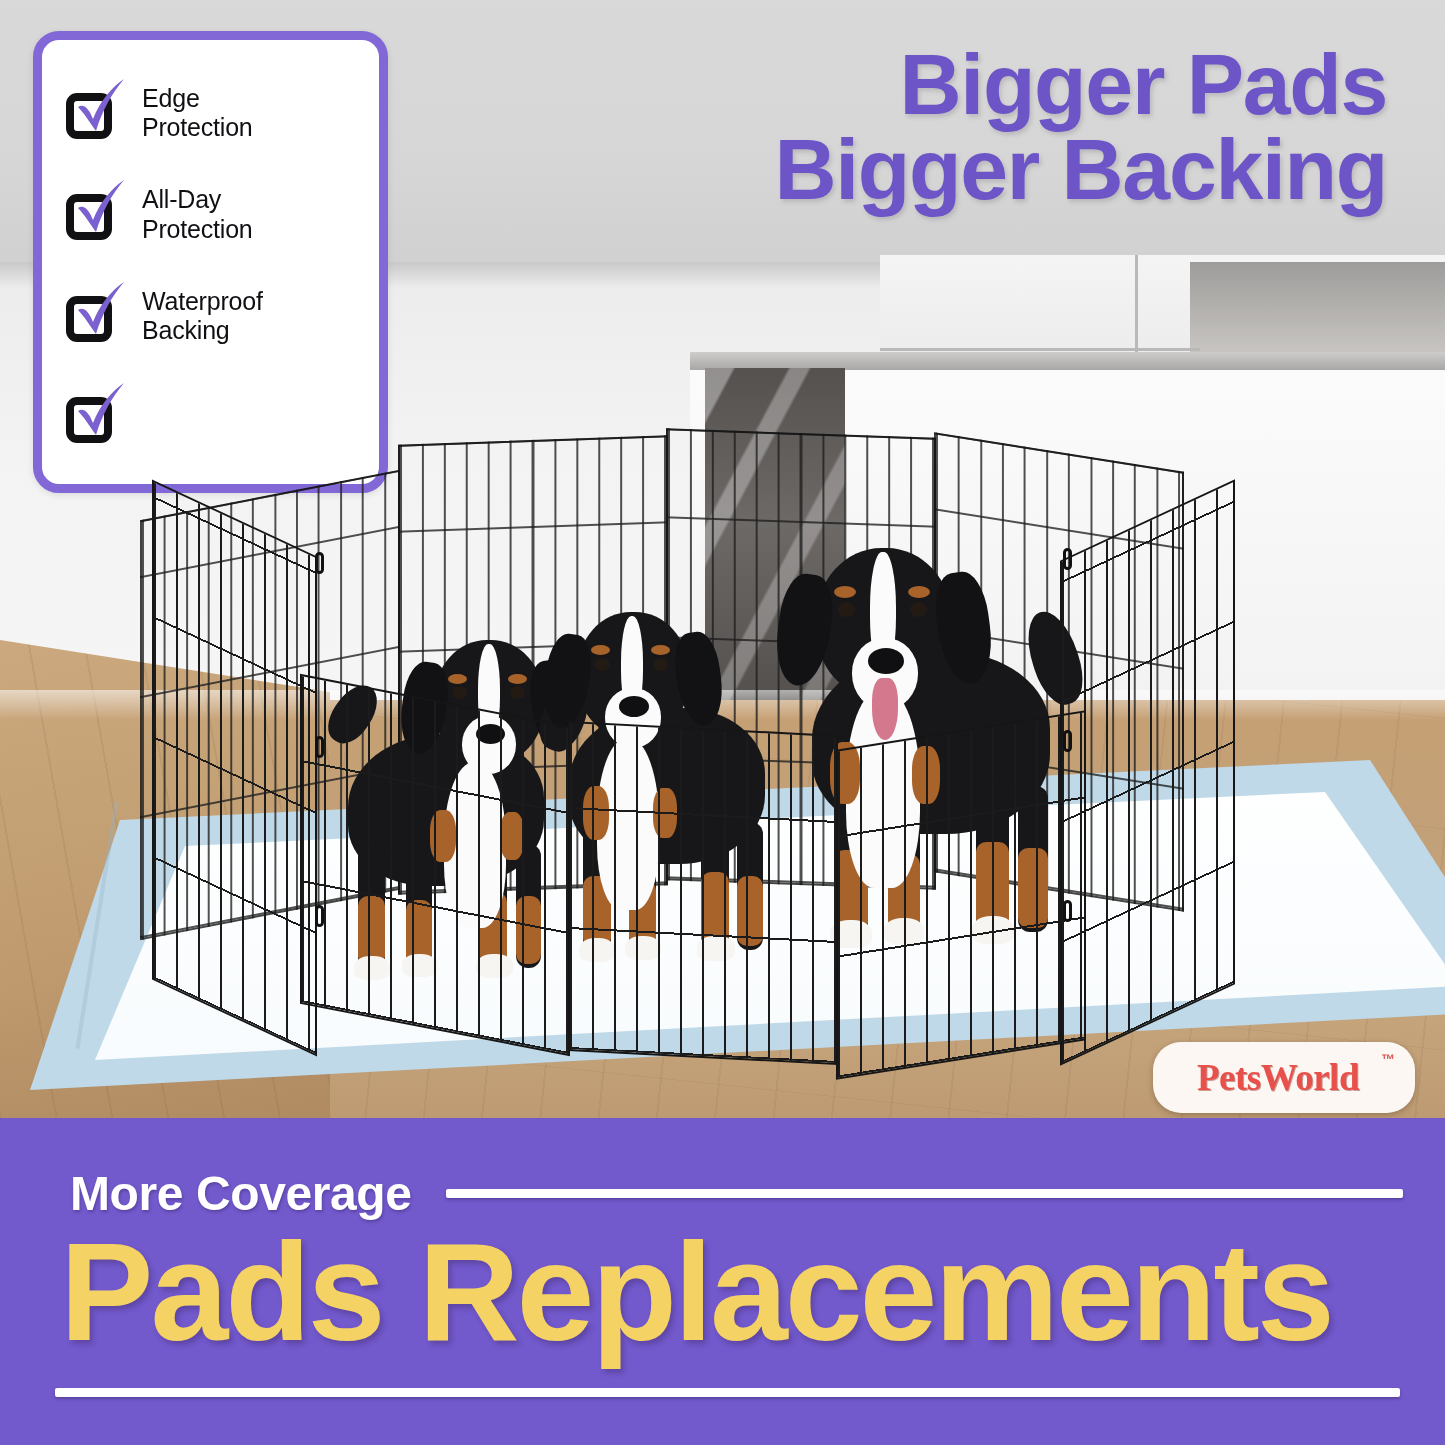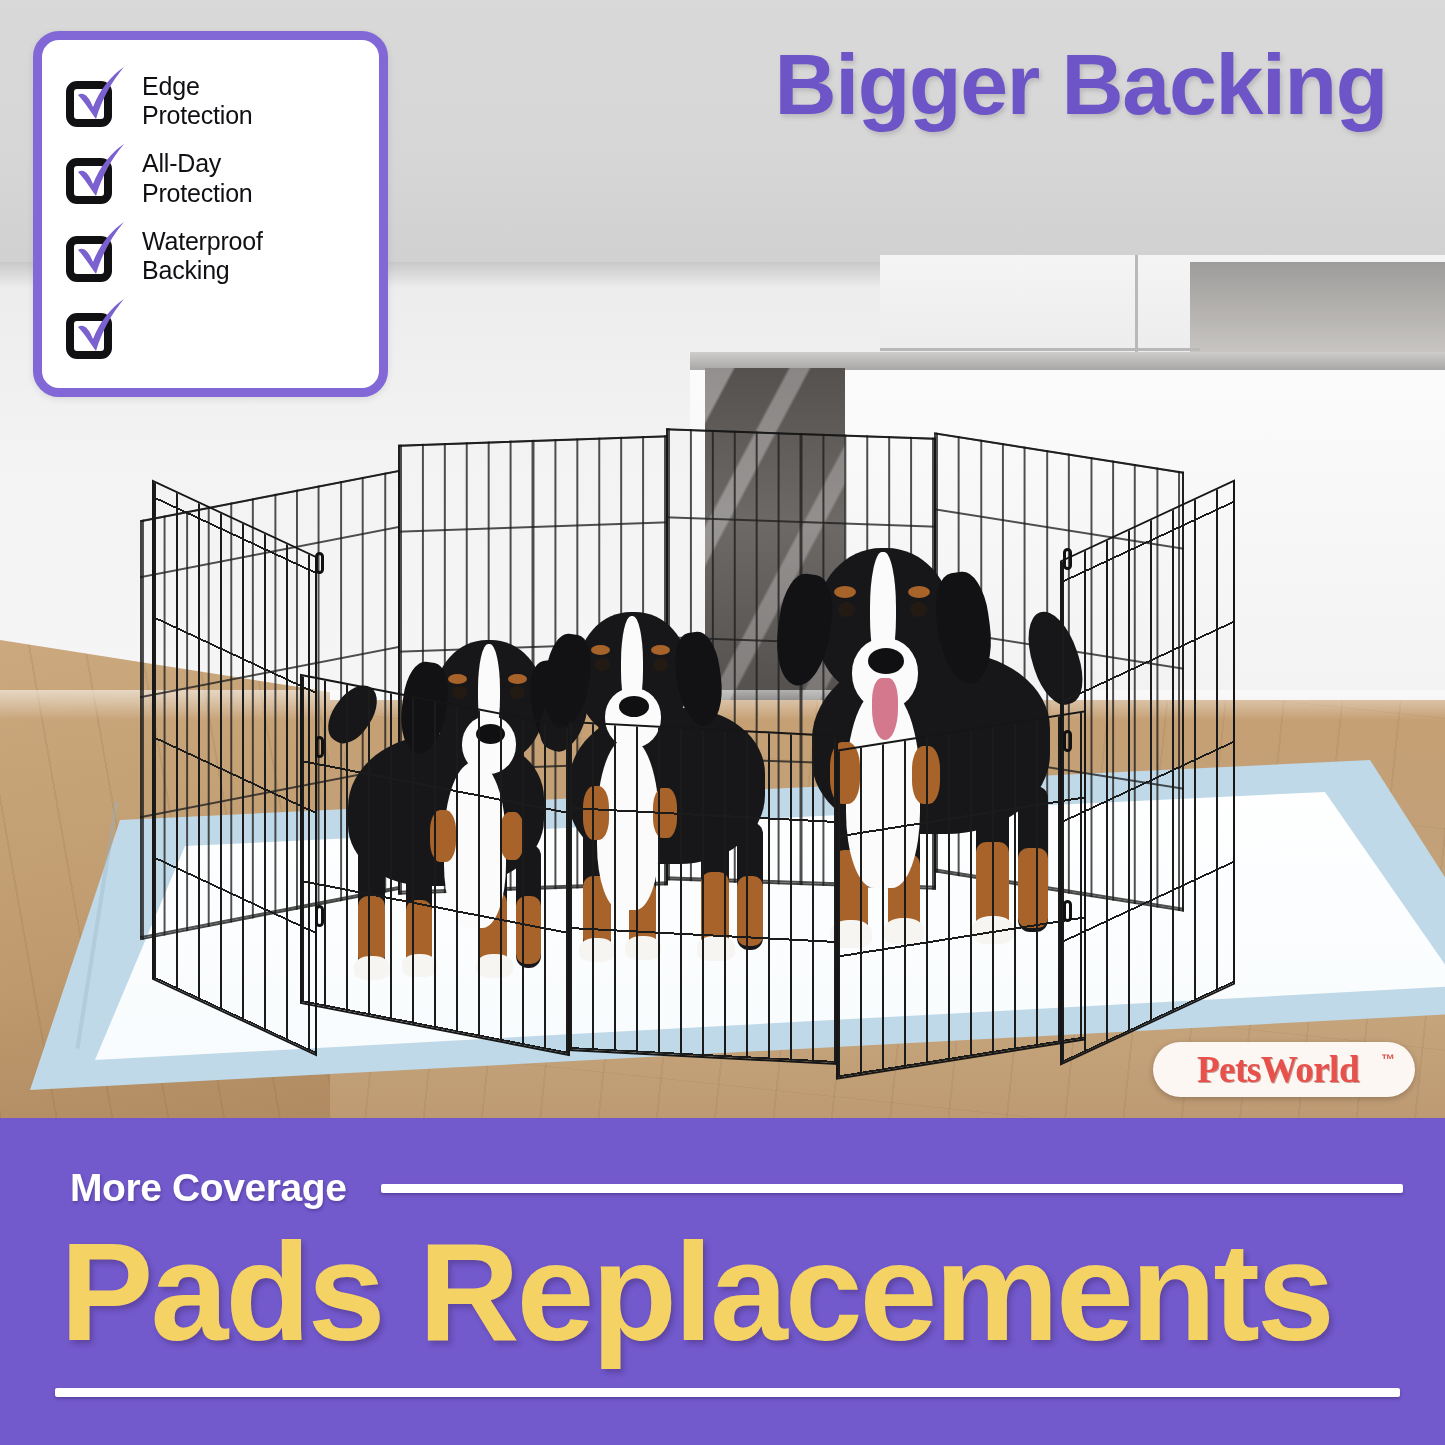--- a/index.html
+++ b/index.html
@@ -158,21 +158,21 @@
   .nose   { background:#101012; border-radius:50%; }
   .eye    { background:#241a14; border-radius:50%; }
   .brow   { position:absolute; background:#a8632a; border-radius:50%; }
   .tongue { background:#d4798d; border-radius:40% 40% 55% 55%; }
   .paw    { background:#f7f5f2; border-radius:45% 45% 35% 35%; }
   .tail   { background:#17171a; border-radius:50% 50% 45% 45%; }
 
   
   .feature-card {
     position:absolute; left:33px; top:31px;
-    width:355px; height:366px;
+    width:355px; height:462px;
     background:#ffffff;
     border:9px solid #8168d6;
     border-radius:26px;
     padding:22px 18px 18px 22px;
     display:flex; flex-direction:column;
     justify-content:space-around;
     box-shadow:0 2px 7px rgba(0,0,0,.10);
   }
   .feature-row { display:flex; align-items:flex-start; gap:18px; }
   .check-wrap { position:relative; width:60px; height:56px; flex:0 0 60px; margin-top:2px; }
@@ -200,21 +200,21 @@
     font-size:86px;
     line-height:.99;
     letter-spacing:-1.3px;
     text-shadow:2px 3px 4px rgba(120,120,130,.30);
   }
   .headline .l2 { display:block; }
 
   
   .logo-badge {
     position:absolute; left:1153px; top:1042px;
-    width:262px; height:55px;
+    width:262px; height:71px;
     background:#fdf7f3;
     border-radius:28px;
     display:flex; align-items:center; justify-content:center;
     box-shadow:0 2px 6px rgba(0,0,0,.22);
   }
   .logo-text {
     font-family:"Liberation Serif", serif;
     font-weight:bold; font-size:37px;
     color:#e8514b; letter-spacing:-.5px;
     text-shadow:1px 1px 0 rgba(140,40,35,.45);
@@ -230,21 +230,21 @@
     position:absolute; left:0; top:1118px;
     width:1445px; height:327px;
     background:#7259cc;
     overflow:hidden;
   }
   .banner-row1 {
     position:absolute; left:0; top:48px; width:100%;
     display:flex; align-items:center; padding:0 42px 0 70px; gap:34px;
   }
   .kicker {
-    color:#ffffff; font-weight:bold; font-size:39px;
+    color:#ffffff; font-weight:bold; font-size:48px;
     letter-spacing:-.4px; white-space:nowrap;
     text-shadow:1px 2px 3px rgba(60,40,110,.45);
   }
   .rule {
     flex:1 1 auto; height:9px; background:#ffffff; border-radius:2px;
     box-shadow:0 2px 3px rgba(60,40,110,.45);
   }
   .bigline {
     position:absolute; left:60px; top:104px; width:1340px;
     color:#f4d263; font-weight:bold;
@@ -396,20 +396,21 @@
       <div class="hinge" style="left:315px;top:505px;z-index:10;"></div>
     </div>
 
     <div class="logo-badge">
       <span class="logo-text">PetsWorld</span>
       <span class="logo-tm">™</span>
     </div>
   </div>
 
   <div class="headline">
+    <span class="l1">Bigger Pads</span>
     <span class="l2">Bigger Backing</span>
   </div>
 
   <div class="feature-card">
 
     <div class="feature-row">
       <span class="check-wrap">
         <span class="check-box"></span>
         <svg class="check-mark" viewBox="0 0 62 62" xmlns="http://www.w3.org/2000/svg">
           <path d="M10 30 C16 26 21 32 25 42 C32 24 44 10 56 2 C44 16 34 34 28 54 C22 46 16 36 10 30 Z" fill="#7b60cf"></path>

